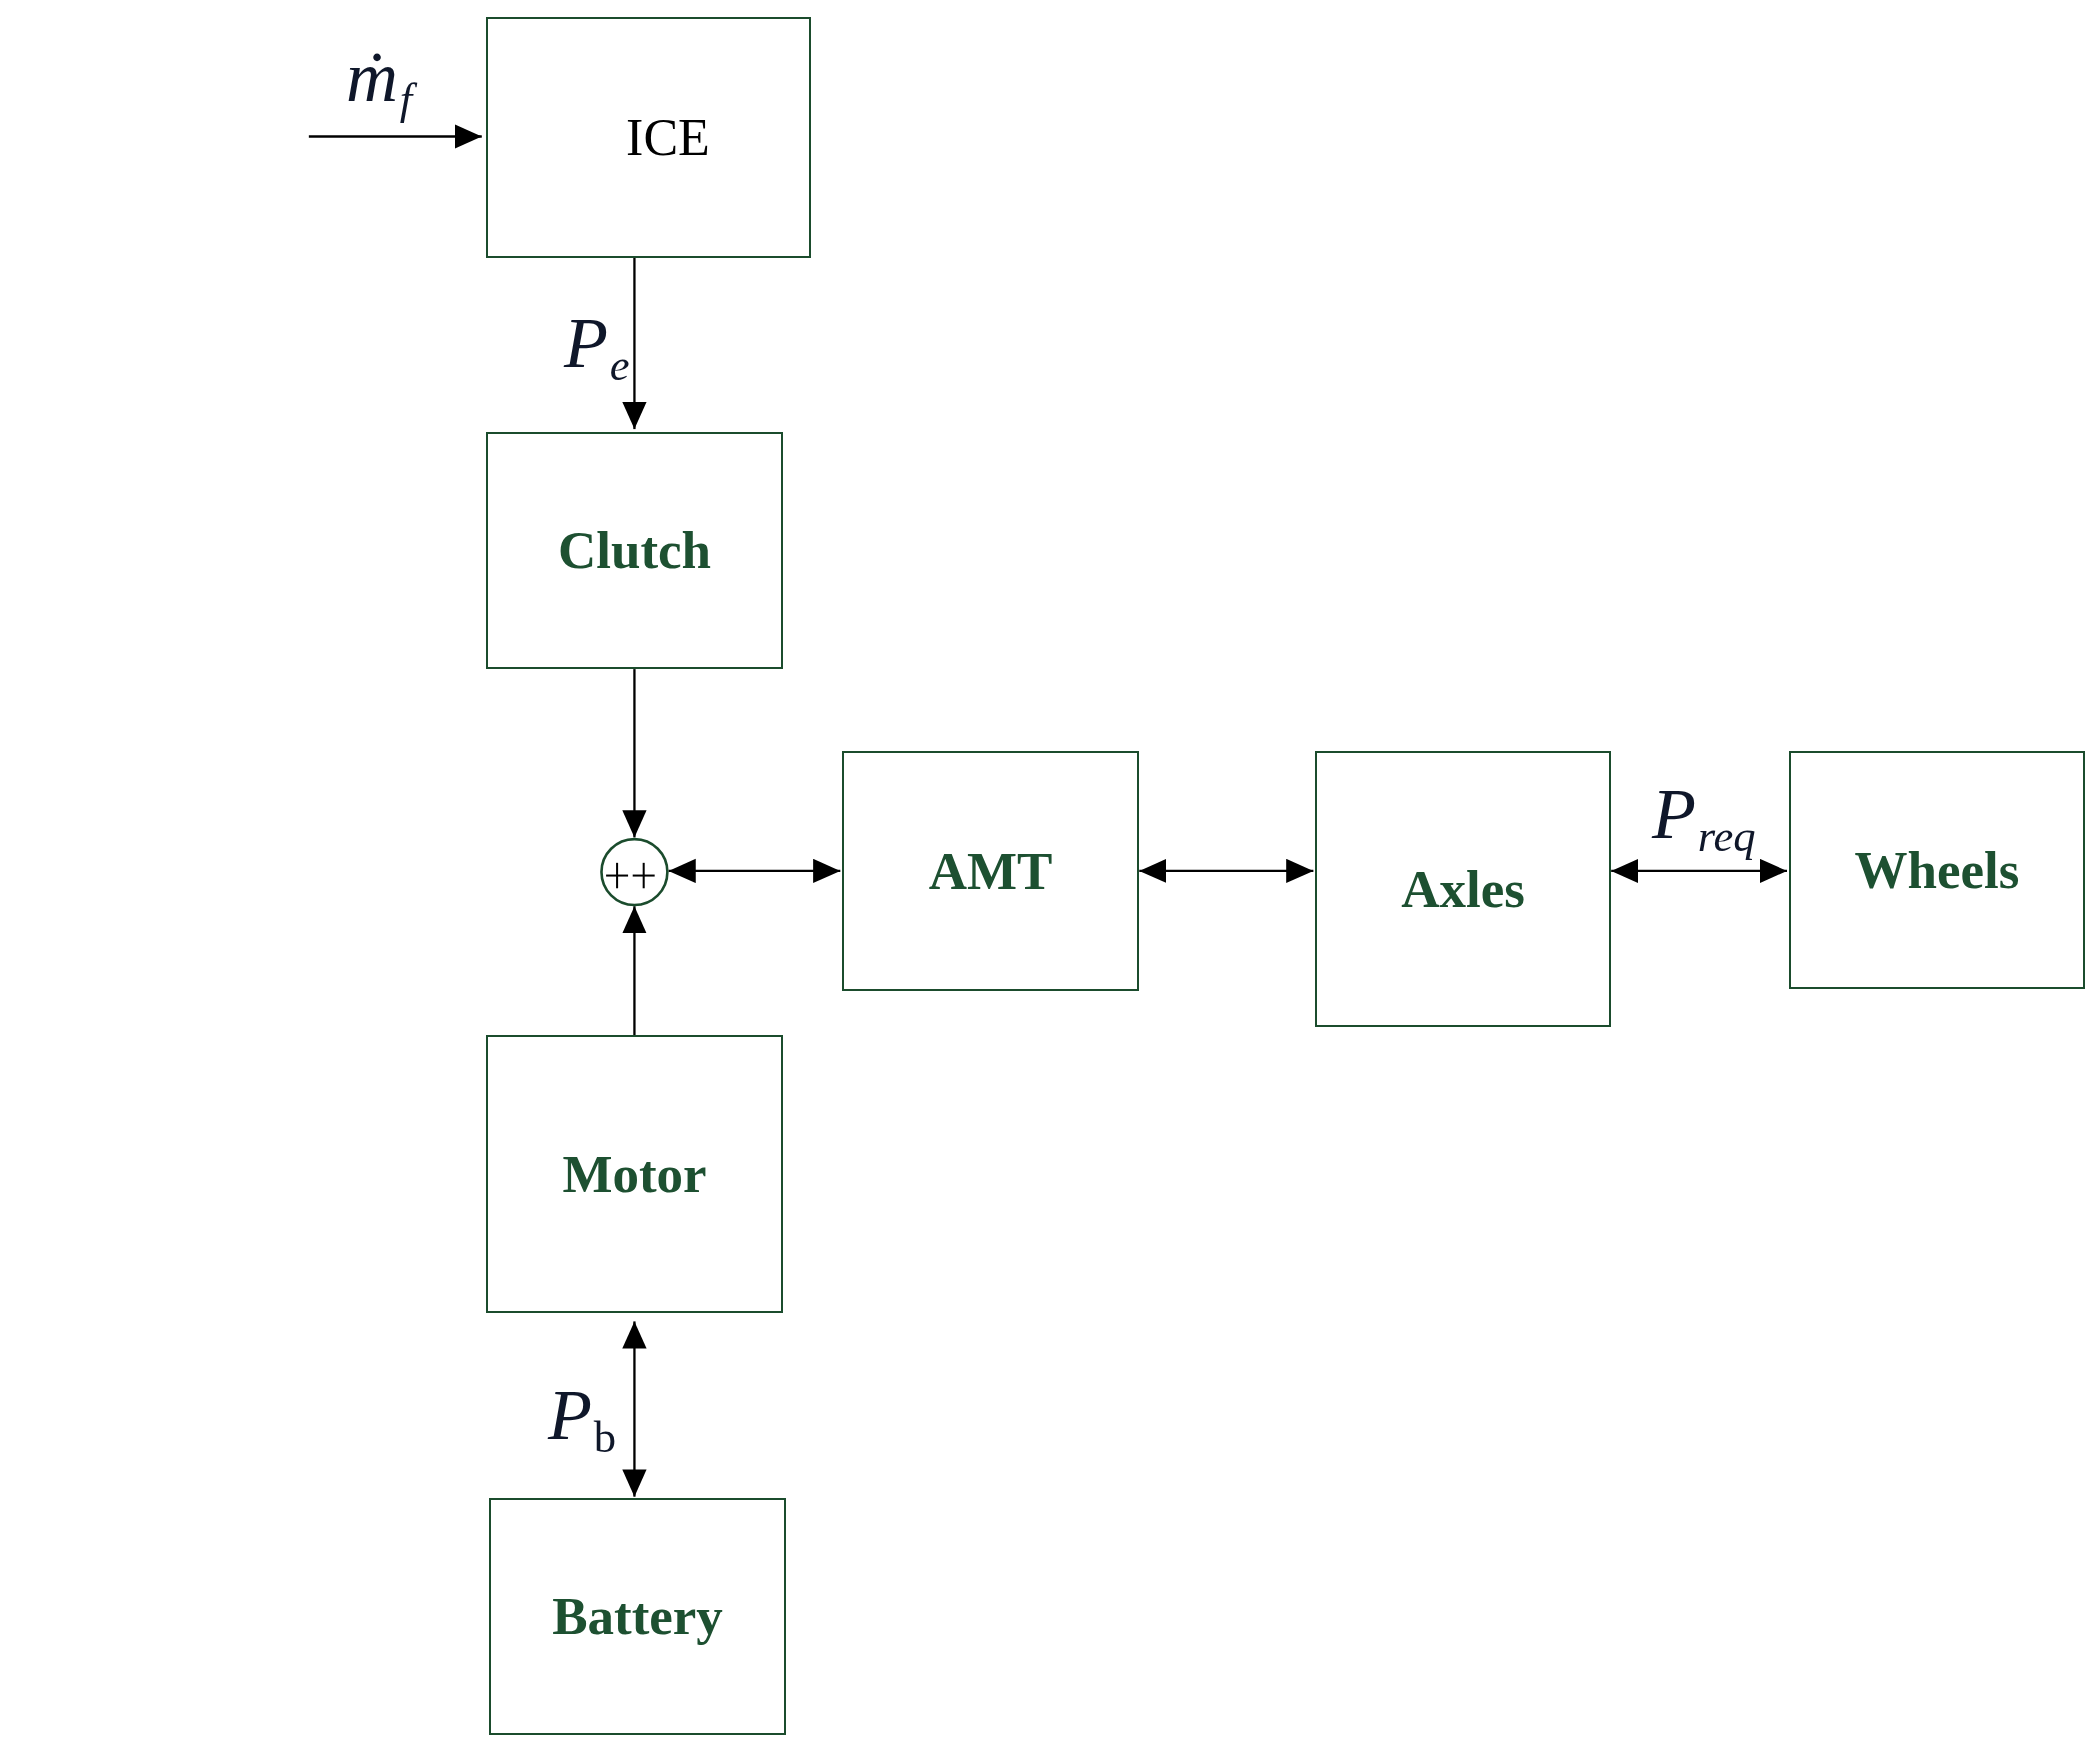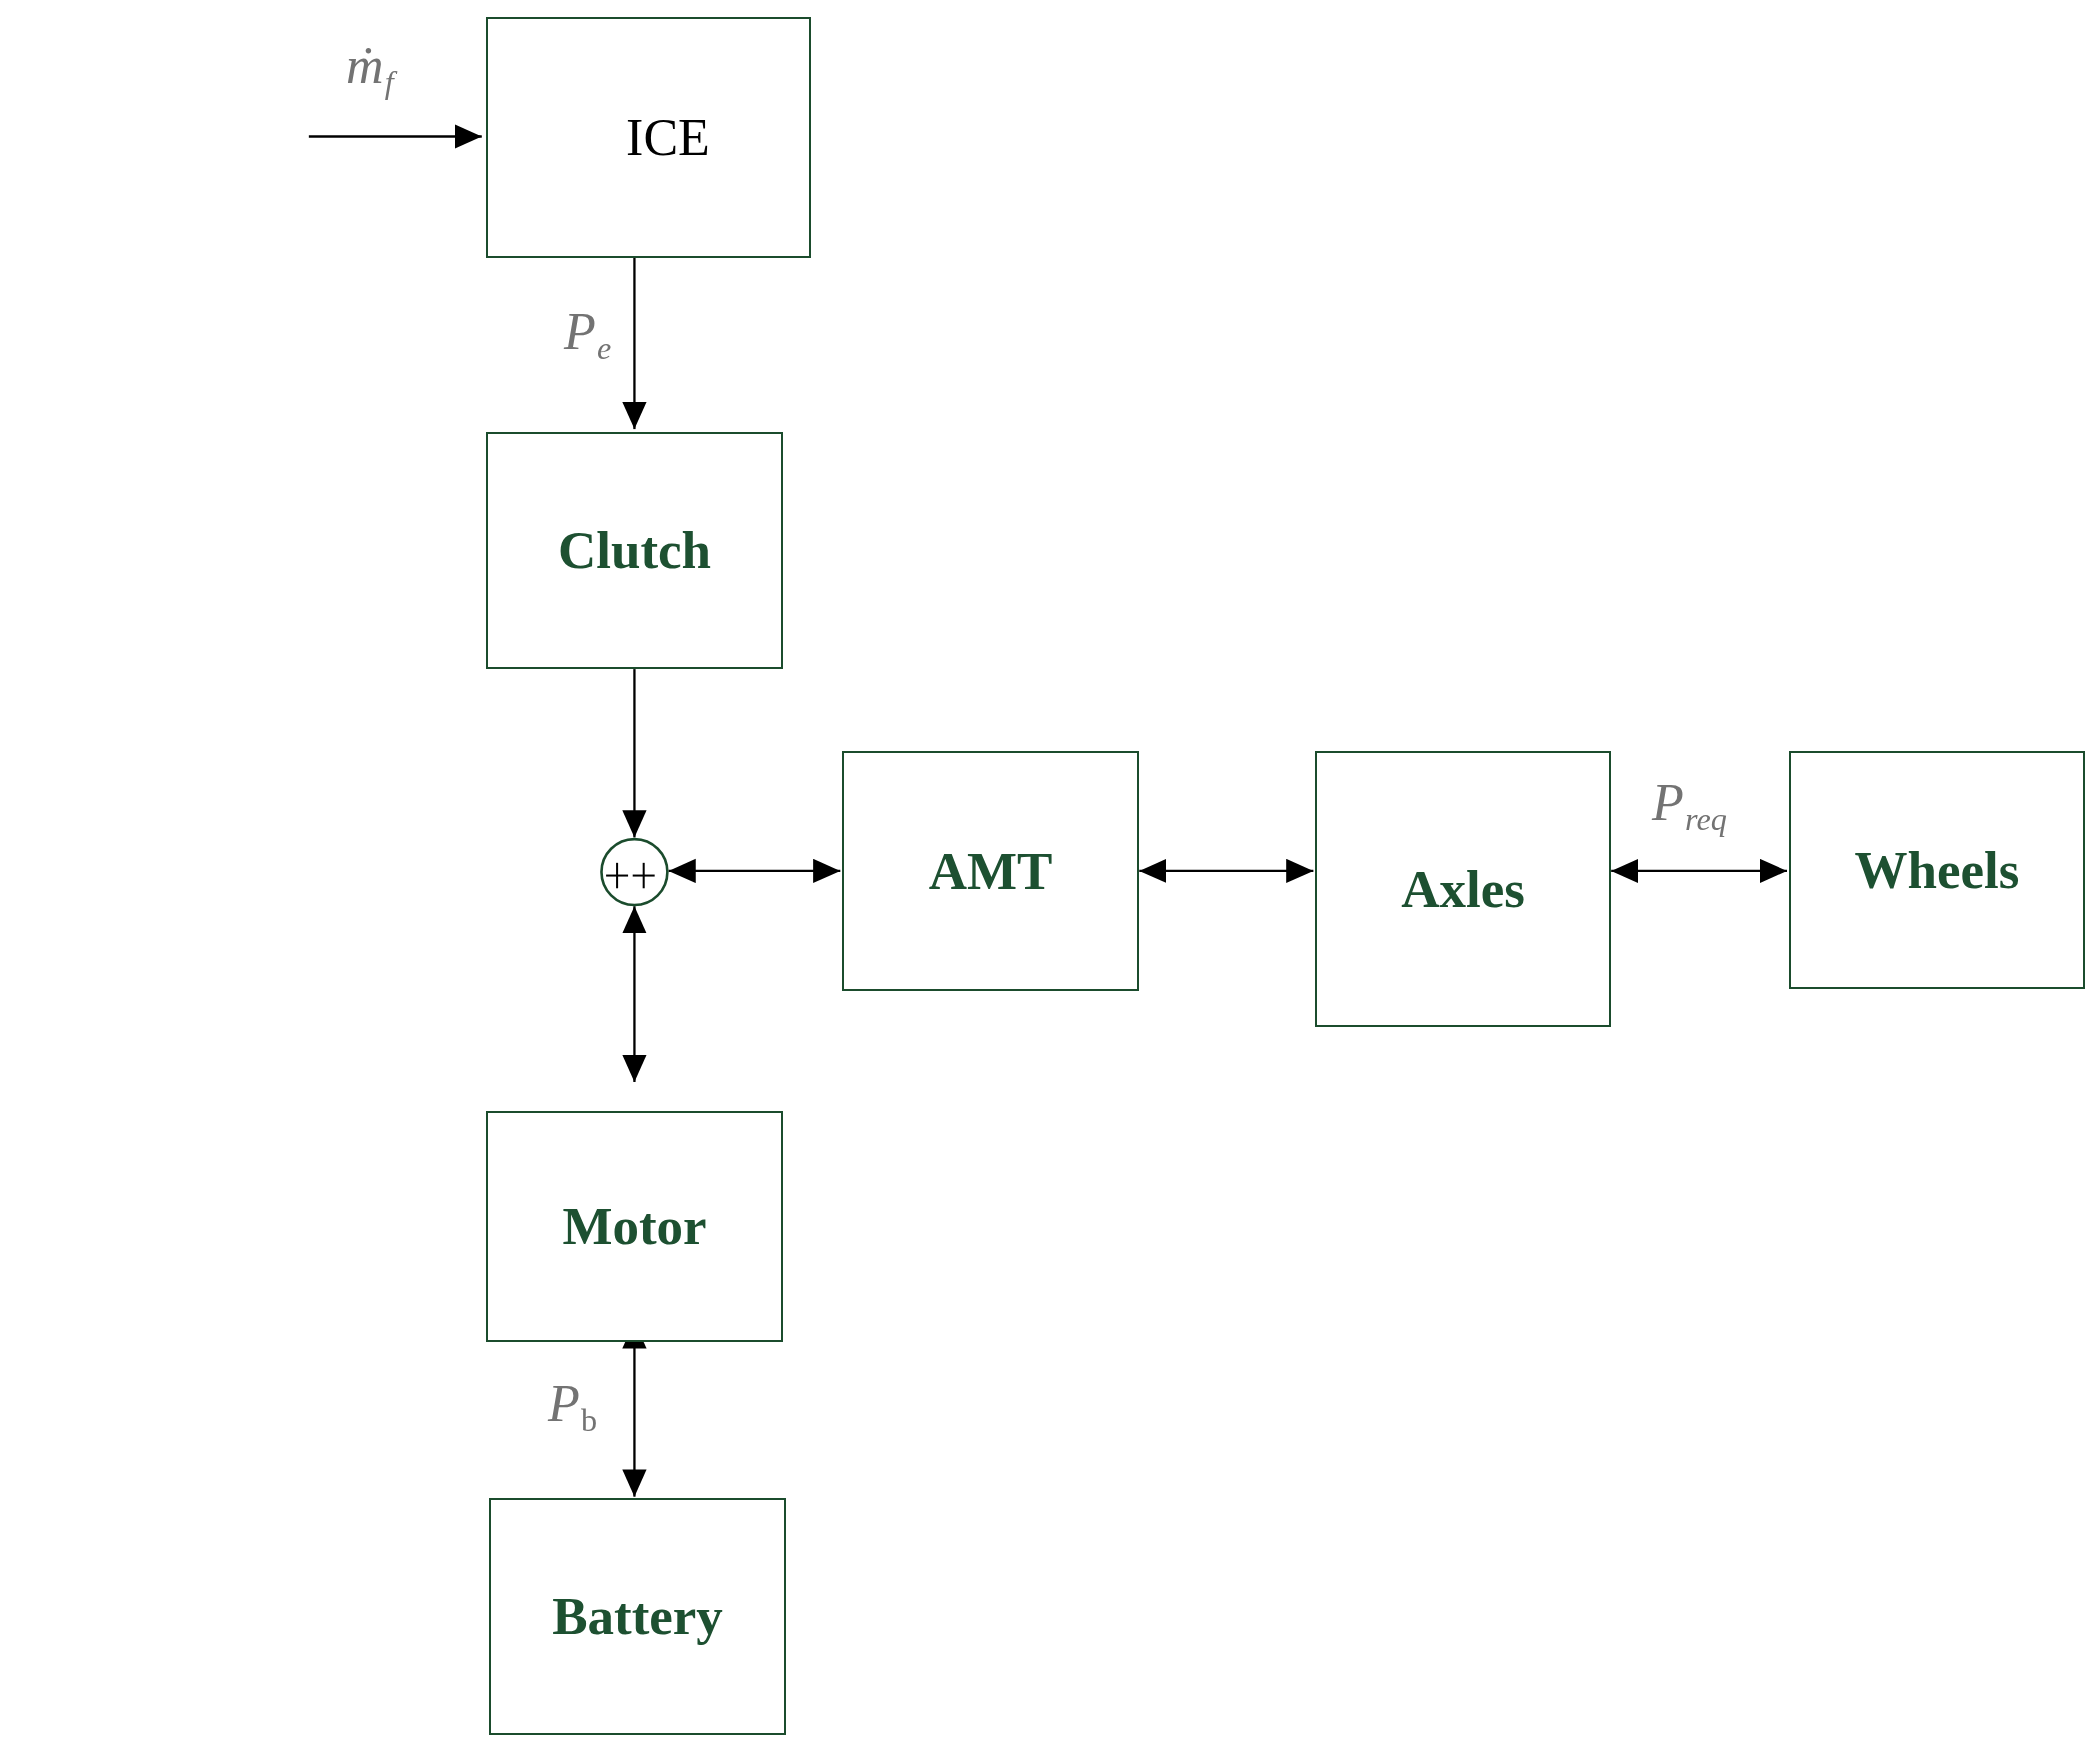--- a/index.html
+++ b/index.html
@@ -27,22 +27,22 @@
     font-weight:bold;
     font-size:53px;
     line-height:1.15;
     white-space:pre-line;
     box-sizing:border-box;
   }
   .node.black-label{color:#000000;font-weight:normal;font-size:52px;padding-left:39px;}
   .mlabel{
     position:absolute;
     font-style:italic;
-    font-size:52px;
-    color:#737373;
+    font-size:72px;
+    color:#0f172a;
     white-space:nowrap;
   }
   .mlabel .sub{
     display:inline-block;
     font-size:0.62em;
     transform:translateY(0.30em);
     margin-left:0.04em;
   }
   .mlabel .sub.upright{font-style:normal;}
 </style>
@@ -87,21 +87,21 @@
   <div class="node black-label" style="left:486px;top:17px;width:325px;height:241px;">ICE</div>
 
   <div class="node" style="left:842px;top:751px;width:297px;height:240px;">AMT</div>
 
   <div class="node" style="left:486px;top:432px;width:297px;height:237px;">Clutch</div>
 
   <div class="node" style="left:1315px;top:751px;width:296px;height:276px;">Axles</div>
 
   <div class="node" style="left:1789px;top:751px;width:296px;height:238px;">Wheels</div>
 
-  <div class="node" style="left:486px;top:1111px;width:297px;height:231px;">Motor</div>
+  <div class="node" style="left:486px;top:1035px;width:297px;height:278px;">Motor</div>
 
   <div class="node" style="left:489px;top:1498px;width:297px;height:237px;text-align:right;">Battery</div>
 
   <div class="mlabel" style="left:346px;top:36px;">
     <span>ṁ</span><span class="sub">f</span>
   </div>
 
   <div class="mlabel" style="left:564px;top:302px;">
     <span>P</span><span class="sub">e</span>
   </div>

